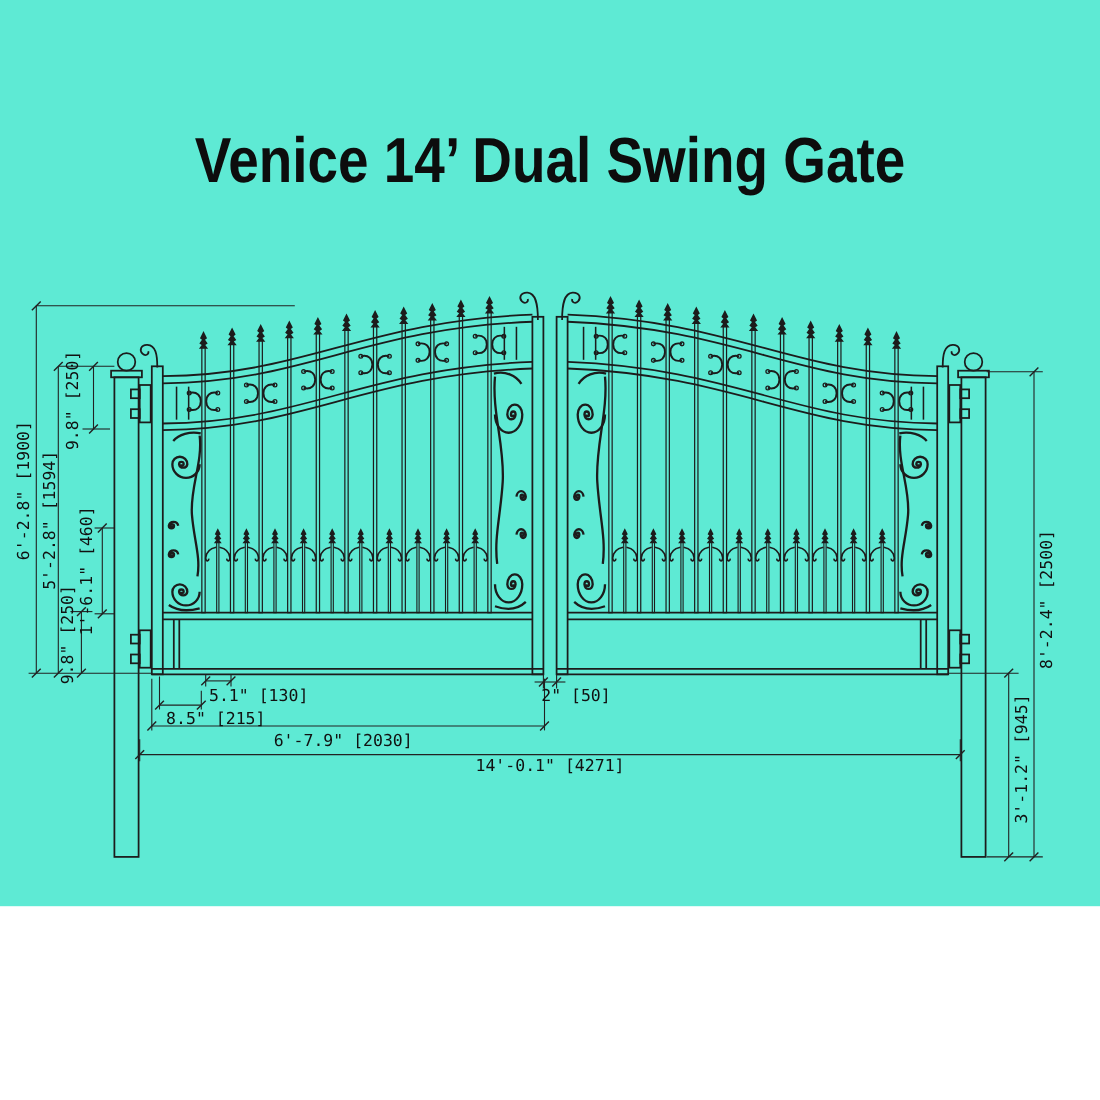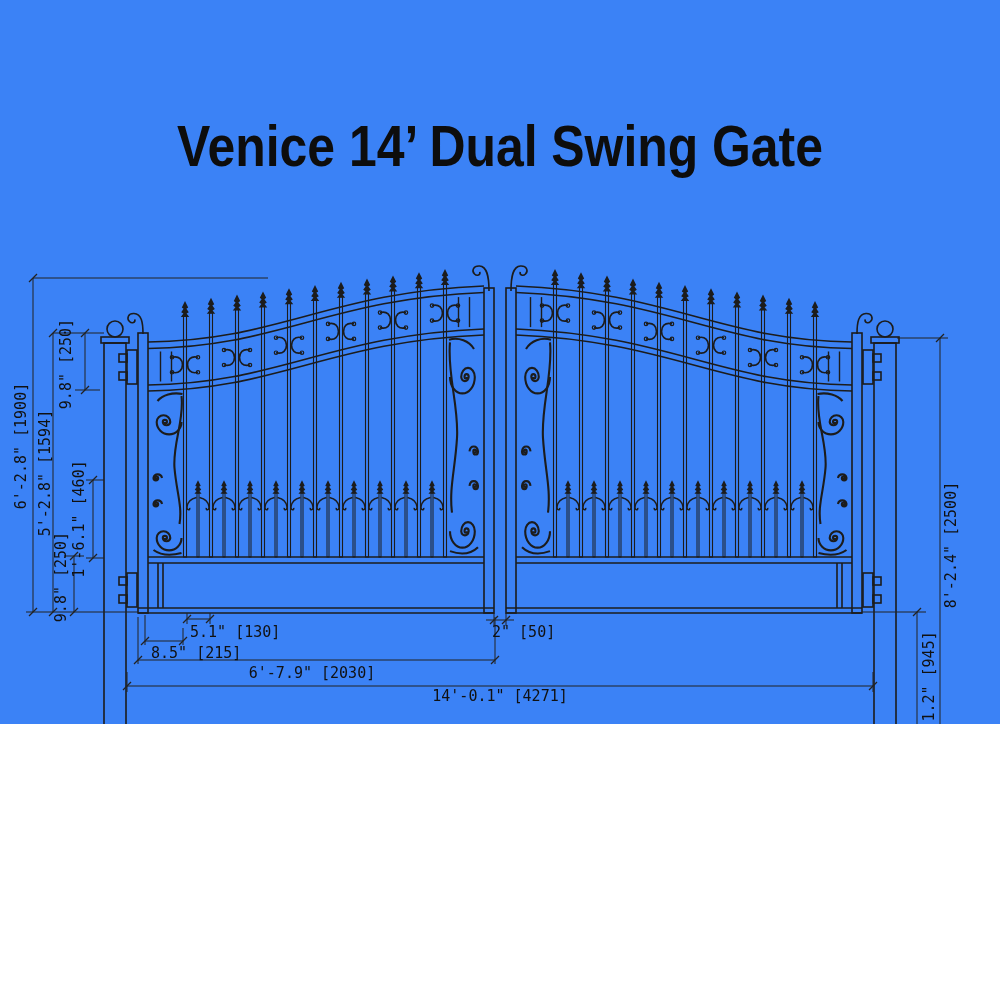--- a/index.html
+++ b/index.html
@@ -1,16 +1,16 @@
 <!DOCTYPE html>
 <html><head>
 <meta charset="utf-8">
 <style>
   html,body{margin:0;padding:0;background:#ffffff;}
-  .page{position:relative;width:1000px;height:724px;background:#3b82f6;overflow:hidden;
+  .page{position:relative;width:1000px;height:824px;background:#5eead4;overflow:hidden;
         font-family:"Liberation Sans",sans-serif;}
   h1.title{position:absolute;top:116px;left:0;width:1000px;margin:0;text-align:center;
            font-size:58px;font-weight:700;color:#0d0d0d;letter-spacing:0px;
            transform:scaleX(.86);transform-origin:center;line-height:1.05;
            font-family:"Liberation Sans",sans-serif;}
   svg#drw{position:absolute;left:0;top:0;}
   svg#drw text{font-family:"DejaVu Sans Mono",monospace;font-size:15px;fill:#111;}
   .struct{stroke:#1c1c1c;stroke-width:1.6;fill:none;}
   .dimln{stroke:#222;stroke-width:1;fill:none;}
 </style>

